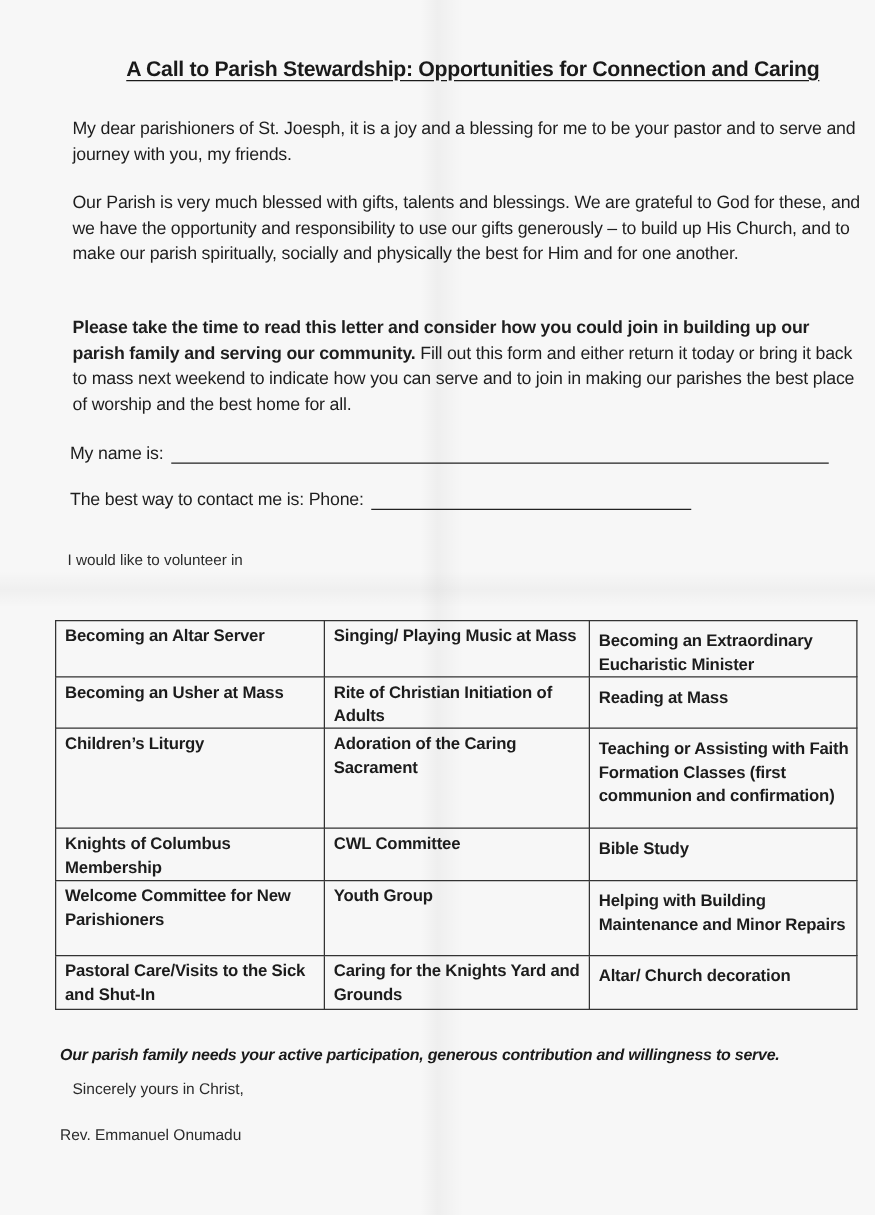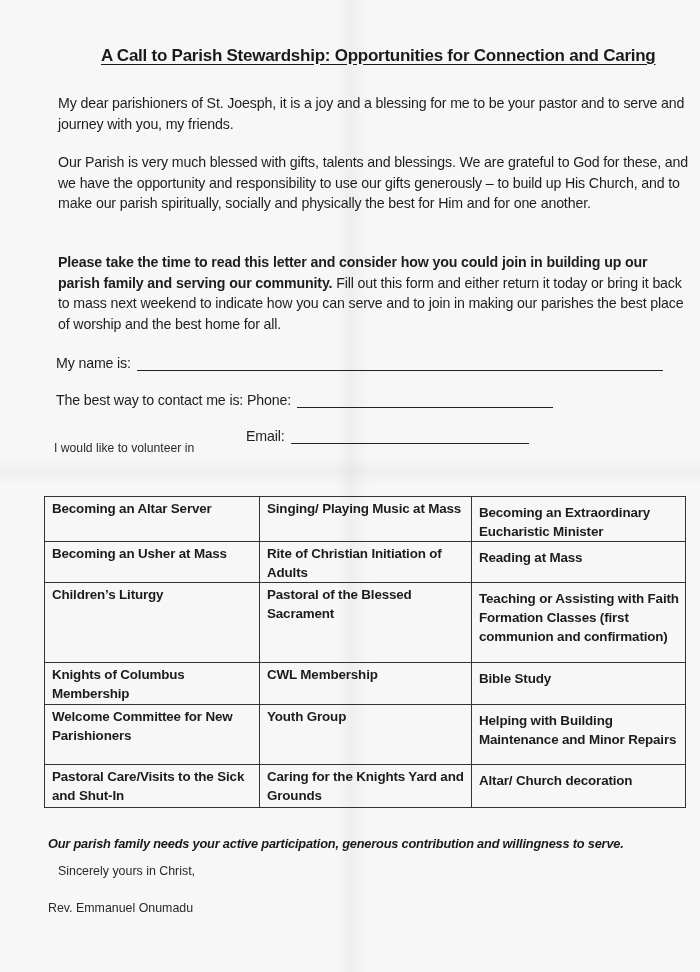--- a/index.html
+++ b/index.html
@@ -142,24 +142,20 @@
   <div class="field-row name-row">
     <span>My name is:</span>
     <span class="field-line"></span>
   </div>
 
   <div class="field-row phone-row">
     <span>The best way to contact me is: Phone:</span>
     <span class="field-line"></span>
   </div>
 
-  <div class="field-row email-row">
-    <span>Email:</span>
-    <span class="field-line"></span>
-  </div>
 
   <div class="volunteer-label">I would like to volunteer in</div>
 
   <table class="volunteer">
     <colgroup>
       <col class="c1">
         <col class="c2">
         <col class="c3">
     </colgroup>
     <tbody>
@@ -168,26 +164,26 @@
         <td>Singing/ Playing Music at Mass</td>
         <td class="col3">Becoming an Extraordinary Eucharistic Minister</td>
       </tr>
       <tr class="r2">
         <td>Becoming an Usher at Mass</td>
         <td>Rite of Christian Initiation of Adults</td>
         <td class="col3">Reading at Mass</td>
       </tr>
       <tr class="r3">
         <td>Children’s Liturgy</td>
-        <td>Pastoral of the Blessed Sacrament</td>
+        <td>Adoration of the Caring Sacrament</td>
         <td class="col3">Teaching or Assisting with Faith Formation Classes (first communion and confirmation)</td>
       </tr>
       <tr class="r4">
         <td>Knights of Columbus Membership</td>
-        <td>CWL Membership</td>
+        <td>CWL Committee</td>
         <td class="col3">Bible Study</td>
       </tr>
       <tr class="r5">
         <td>Welcome Committee for New Parishioners</td>
         <td>Youth Group</td>
         <td class="col3">Helping with Building Maintenance and Minor Repairs</td>
       </tr>
       <tr class="r6">
         <td>Pastoral Care/Visits to the Sick and Shut-In</td>
         <td>Caring for the Knights Yard and Grounds</td>

